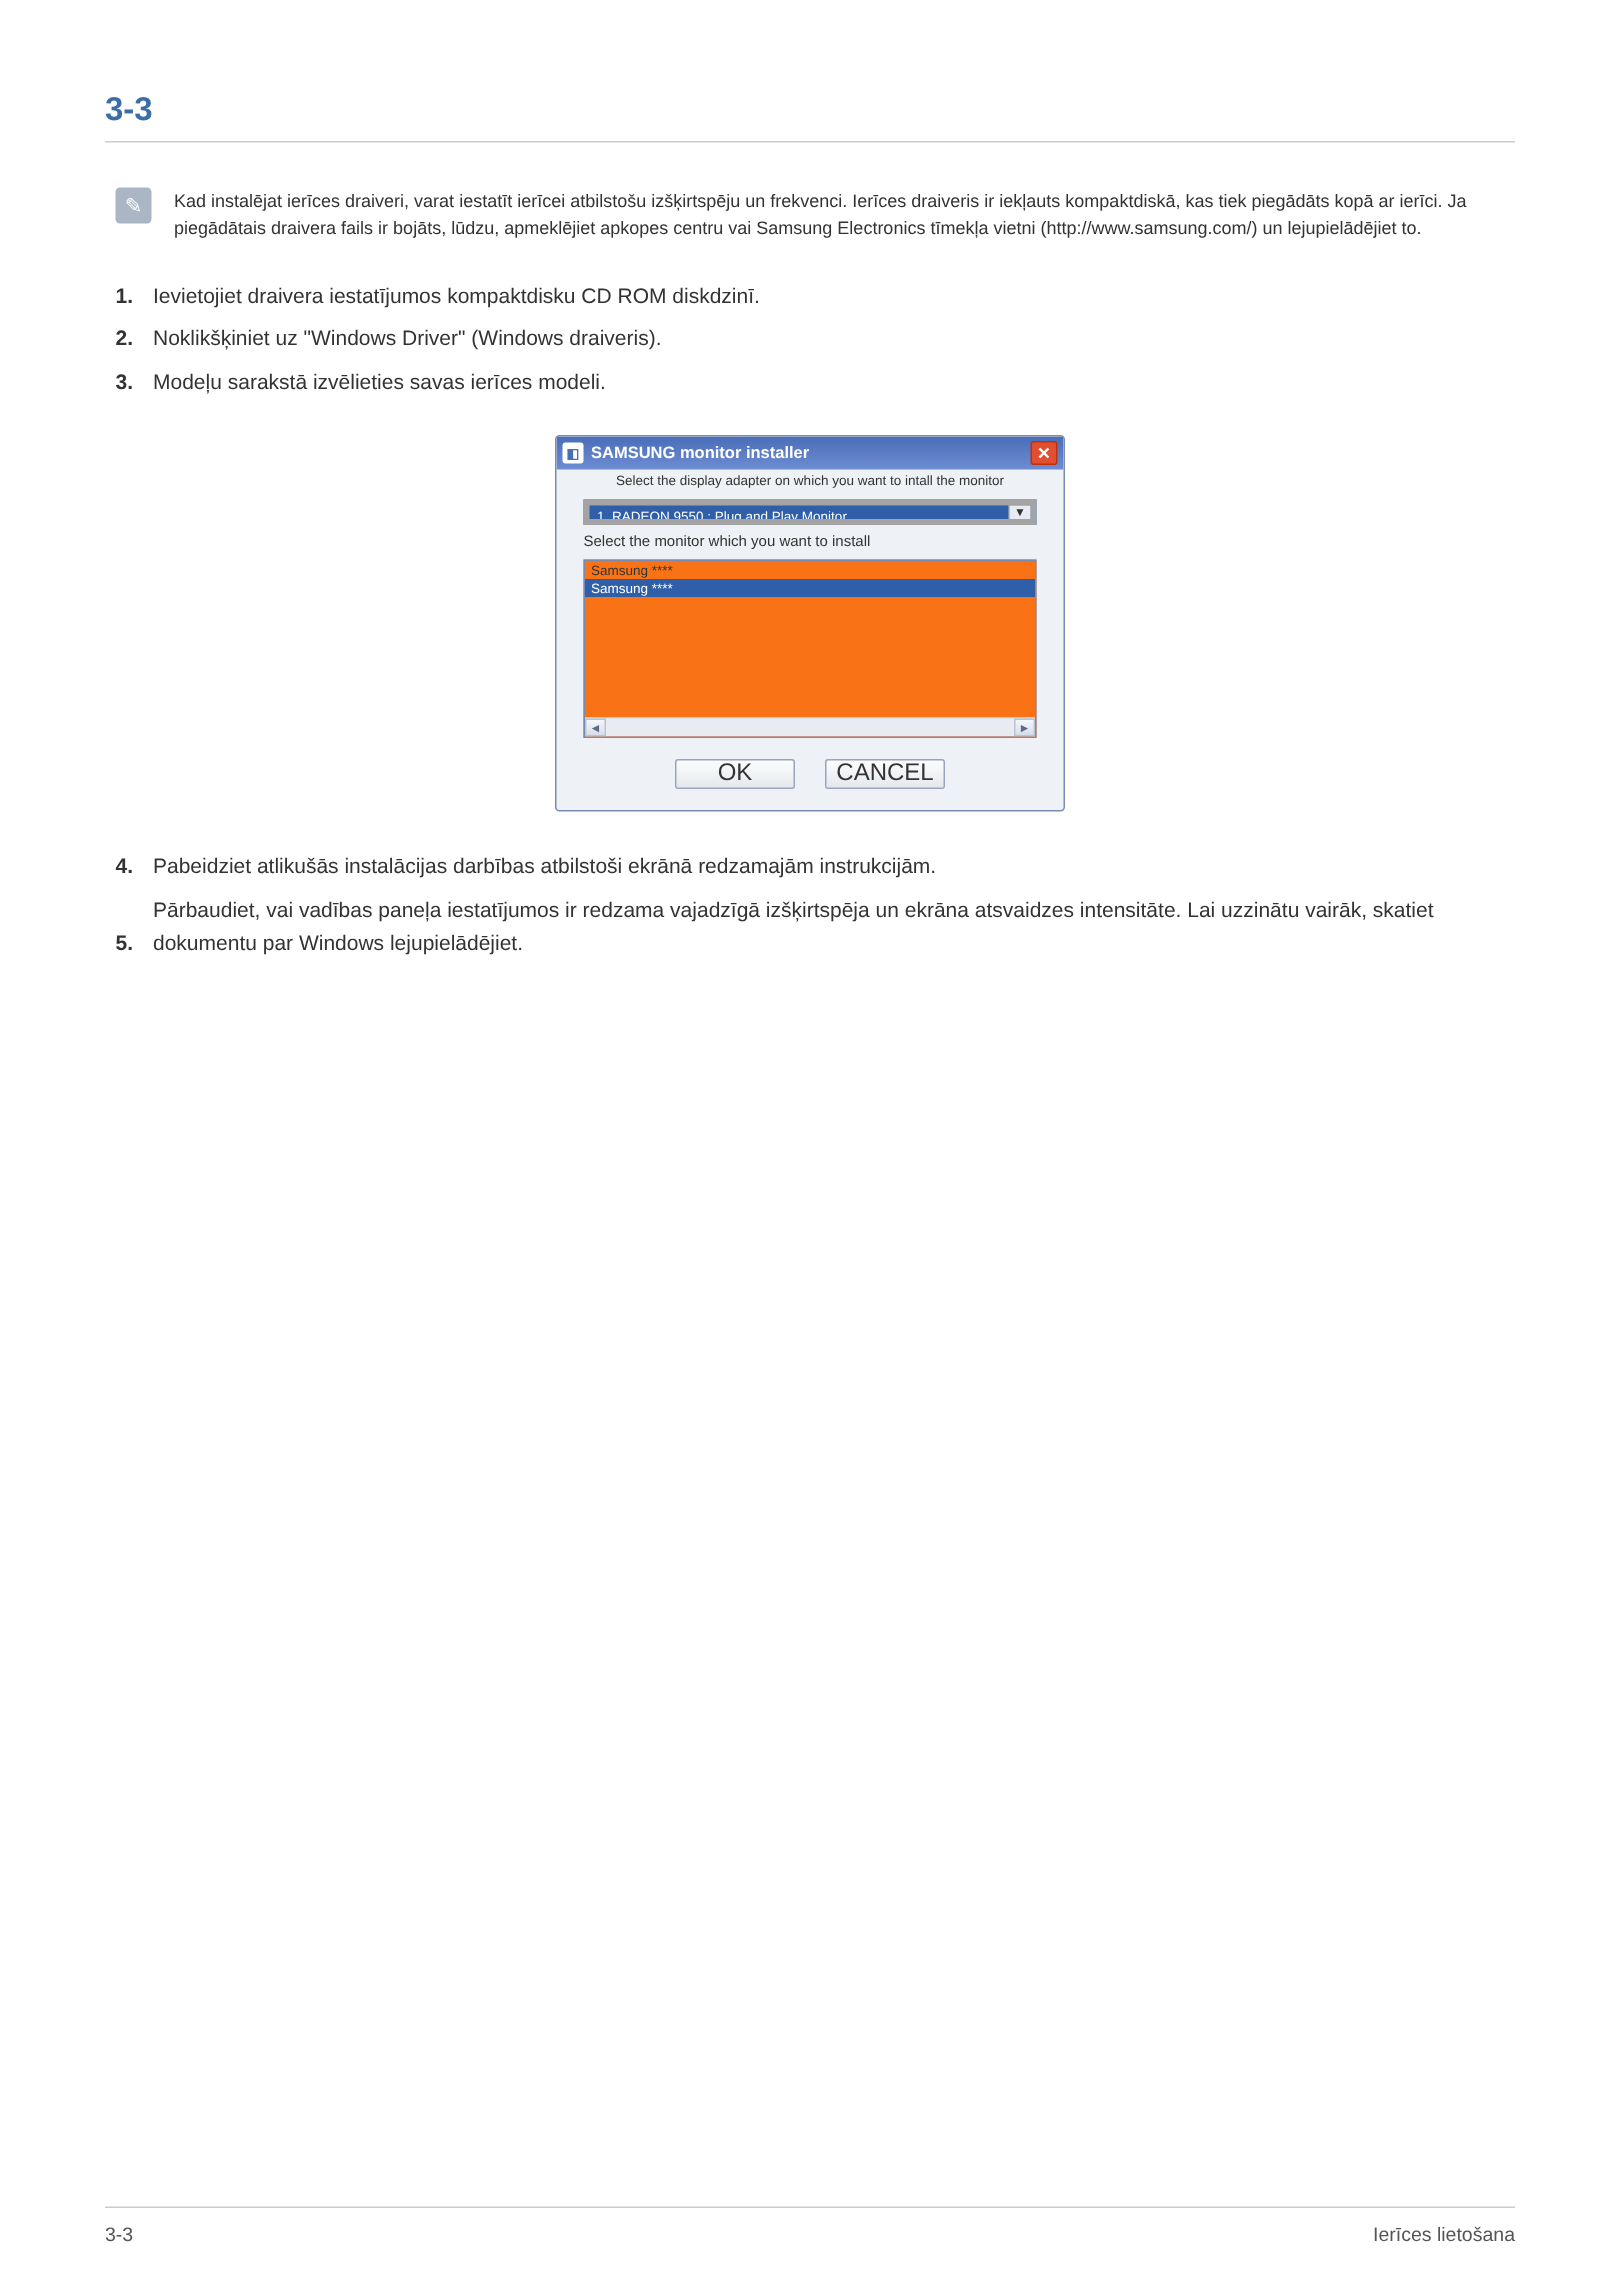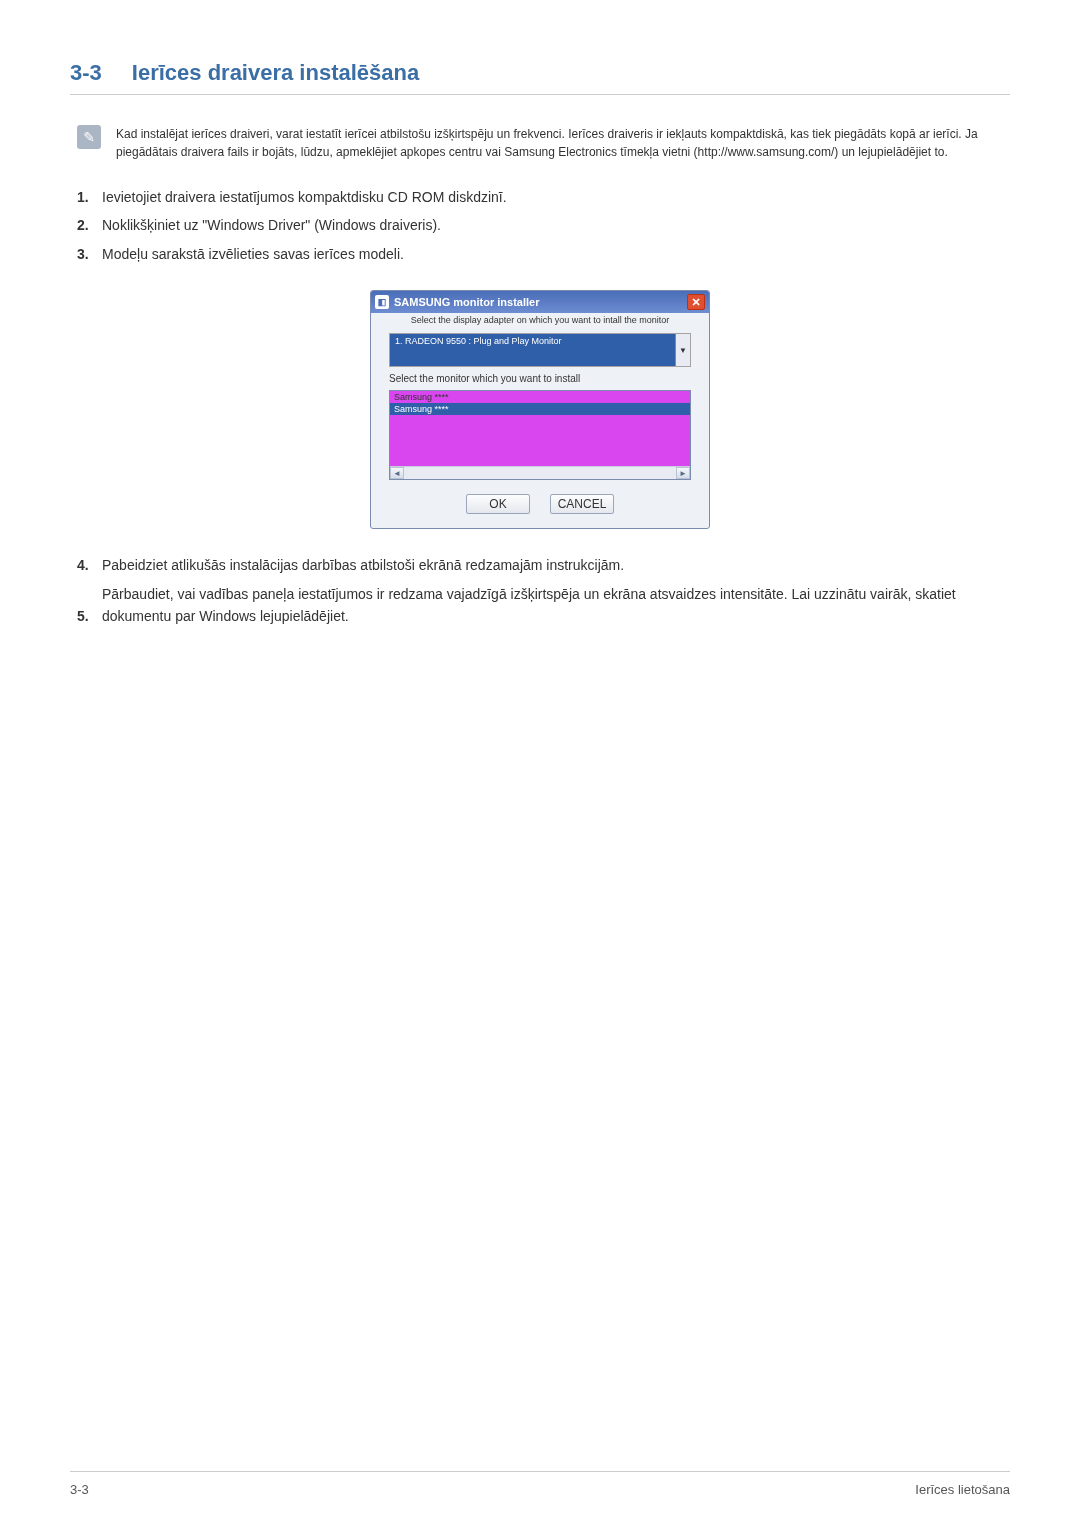--- a/index.html
+++ b/index.html
@@ -123,25 +123,25 @@
       padding: 2px 18px 14px 18px;
     }
     .body-label {
       font-size: 9px;
       text-align: center;
       margin-bottom: 8px;
       color: #333;
     }
     .dropdown {
       display: flex;
-      border: 1px solid #a3a3a3;
+      border: 4px solid #a3a3a3;
       background: #2f5fa8;
       color: #fff;
       font-size: 9px;
-      height: 34px;
+      height: 17px;
       margin-bottom: 6px;
     }
     .dropdown-text {
       flex: 1;
       padding: 2px 5px;
       white-space: nowrap;
       overflow: hidden;
     }
     .dropdown-arrow {
       width: 15px;
@@ -154,22 +154,22 @@
       font-size: 8px;
     }
     .body-label2 {
       font-size: 10px;
       text-align: left;
       margin-bottom: 6px;
       color: #333;
     }
     .listbox {
       border: 1px solid #7a8bb0;
-      background: #d946ef;
-      height: 90px;
+      background: #f97316;
+      height: 119px;
       font-size: 9px;
       position: relative;
       overflow: hidden;
     }
     .list-item {
       padding: 1px 4px;
     }
     .list-item.selected {
       background: #2f5fa8;
       color: #fff;
@@ -196,26 +196,26 @@
       color: #5a6b8a;
     }
     .hscroll-track { flex: 1; }
     .button-row {
       display: flex;
       justify-content: center;
       gap: 20px;
       margin-top: 14px;
     }
     .win-btn {
-      width: 64px;
+      width: 80px;
       height: 20px;
       background: linear-gradient(#fdfdfd, #e4e8ee);
       border: 1px solid #9aa6bb;
       border-radius: 2px;
-      font-size: 12px;
+      font-size: 16px;
       display: flex;
       align-items: center;
       justify-content: center;
       color: #333;
     }
     ol.steps2 {
       list-style: none;
       counter-reset: step2 3;
       margin-left: 7px;
     }
@@ -244,21 +244,20 @@
       justify-content: space-between;
       font-size: 13px;
       color: #555;
     }
   </style>
 </head>
 <body>
 
 <div class="section-header">
   <span class="section-number">3-3</span>
-  <span class="section-title">Ierīces draivera instalēšana</span>
 </div>
 
 <div class="note-block">
   <div class="note-icon">✎</div>
   <div class="note-text">Kad instalējat ierīces draiveri, varat iestatīt ierīcei atbilstošu izšķirtspēju un frekvenci. Ierīces draiveris ir iekļauts kompaktdiskā, kas tiek piegādāts kopā ar ierīci. Ja piegādātais draivera fails ir bojāts, lūdzu, apmeklējiet apkopes centru vai Samsung Electronics tīmekļa vietni (http://www.samsung.com/) un lejupielādējiet to.</div>
 </div>
 
 <ol class="steps">
   <li>
       <span>Ievietojiet draivera iestatījumos kompaktdisku CD ROM diskdzinī.</span>

